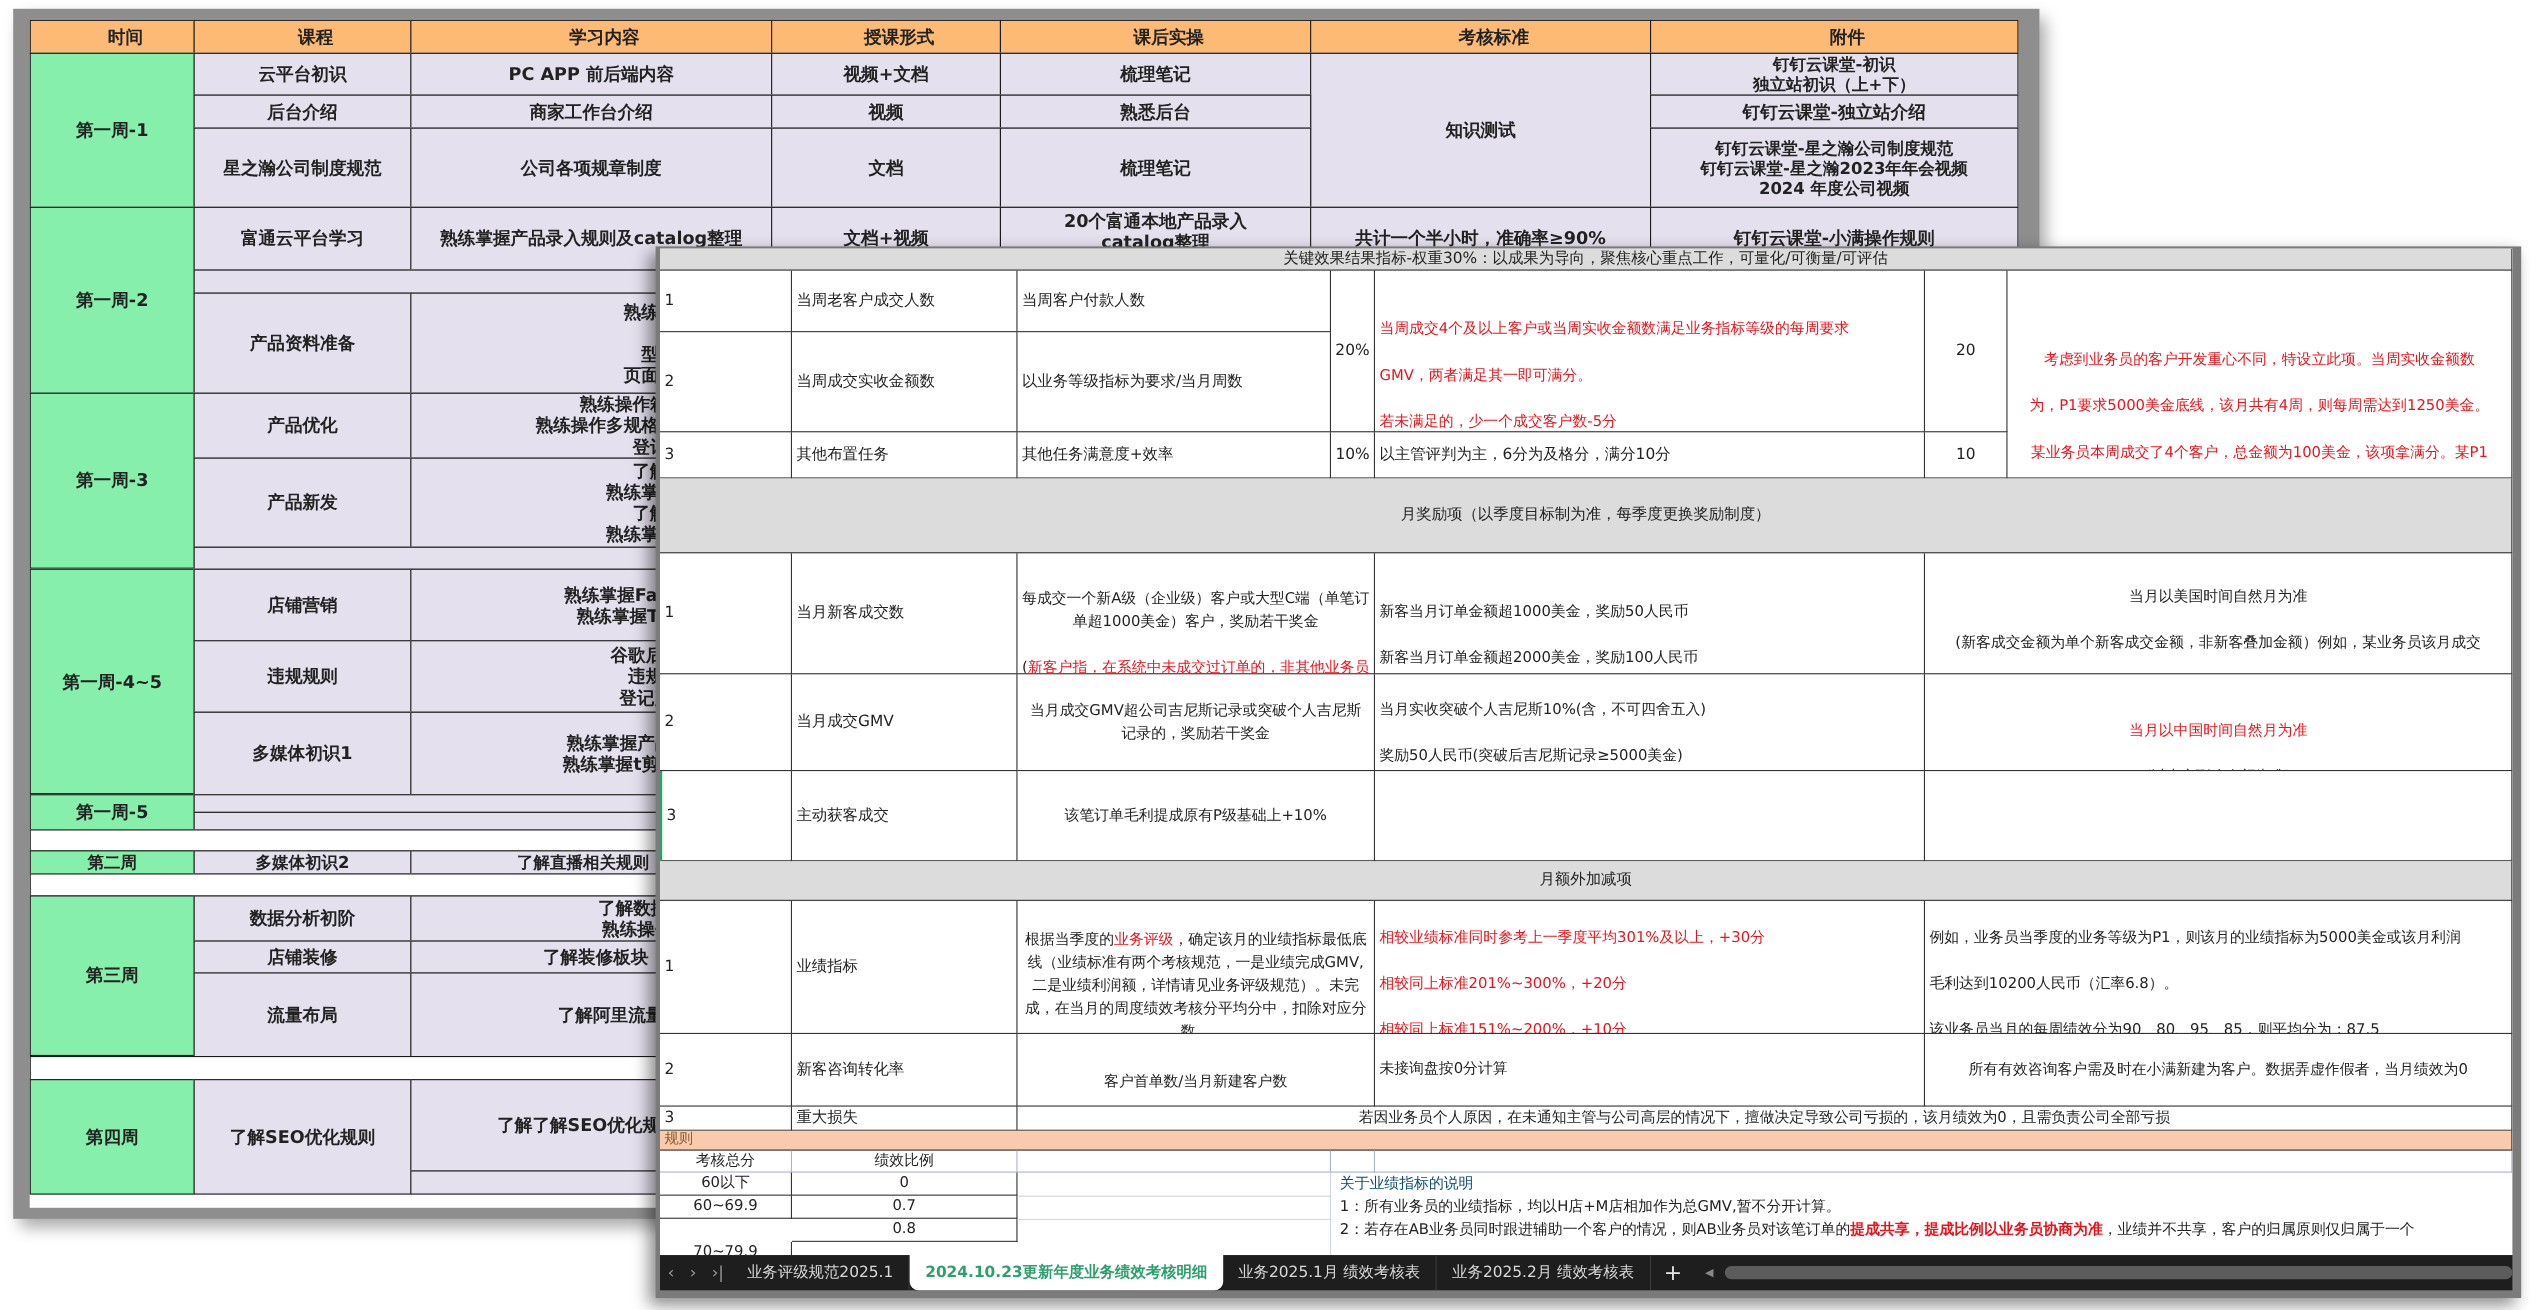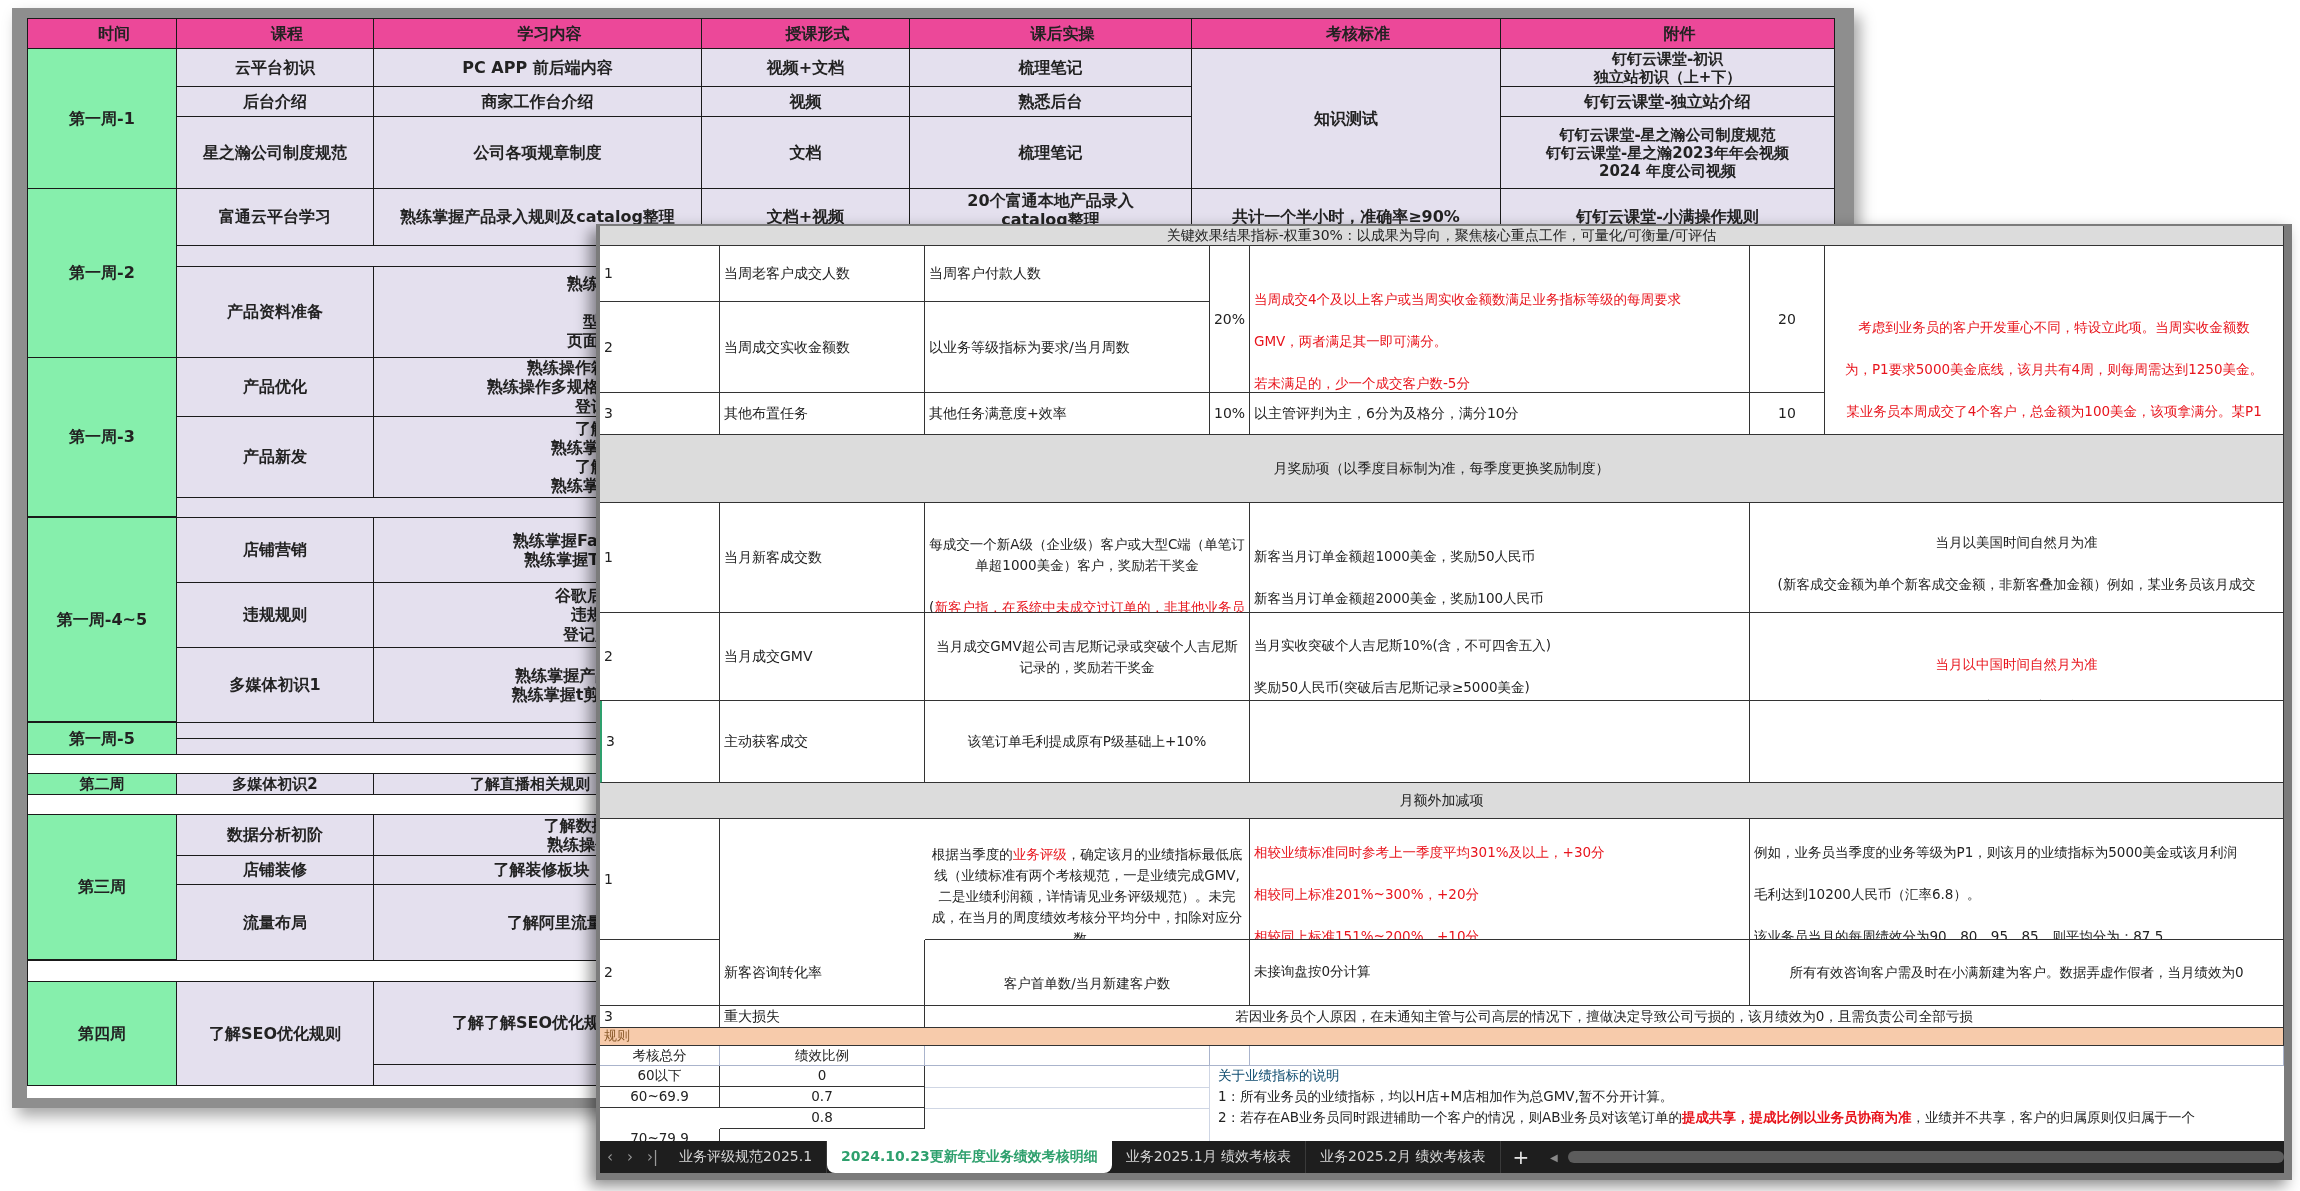--- a/index.html
+++ b/index.html
@@ -2,21 +2,21 @@
 <html><head>
 <meta charset="utf-8">
 <style>
   * { box-sizing: border-box; margin: 0; padding: 0; }
   html, body { width: 2300px; height: 1191px; overflow: hidden; background: #ffffff; font-family: "DejaVu Sans", "Liberation Sans", sans-serif; }
   .abs { position: absolute; }
   
   #win-left { position: absolute; left: 12px; top: 8px; width: 1842px; height: 1100px; background: #8e8e8e; box-shadow: 6px 8px 14px rgba(0,0,0,0.35); }
   #win-left .sheet { position: absolute; left: 15px; top: 10px; width: 1808px; height: 1080px; background: #fff; }
   .lcell { position: absolute; border: 1.5px solid #1a1a1a; display: flex; align-items: center; justify-content: center; text-align: center; font-size: 16px; font-weight: bold; color: #222; line-height: 1.2; white-space: pre-line; overflow: hidden; }
-  .lhdr { background: #ec4899; padding-left: 24px; }
+  .lhdr { background: #fdba74; padding-left: 24px; }
   .ltime { background: #86efac; }
   .lbody { background: #e4e0ee; }
   .lwhite { background: #ffffff; }
   
   #win-right { position: absolute; left: 596px; top: 224px; width: 1696px; height: 956px; background: #7b7b7b; box-shadow: -6px 6px 14px rgba(0,0,0,0.45); }
   #win-right .sheet { position: absolute; left: 4px; top: 2px; width: 1684px; height: 915px; background: #fff; overflow: hidden; }
   .rcell { position: absolute; border-right: 1.5px solid #333; border-bottom: 1.5px solid #333; font-size: 14px; color: #222; display: flex; align-items: center; line-height: 1.45; overflow: hidden; white-space: pre-line; }
   .rcell.c { justify-content: center; text-align: center; }
   .rcell.l { justify-content: flex-start; padding-left: 4px; text-align: left; }
   .rsec { background: #dcdcdc; justify-content: center; }
@@ -211,20 +211,21 @@
 
     <div class="rcell l" style="left:0;top:475px;width:120px;height:82px;border-left:2px solid #2ea06d">3</div>
     <div class="rcell l" style="left:120px;top:475px;width:205px;height:82px">主动获客成交</div>
     <div class="rcell c" style="left:325px;top:475px;width:325px;height:82px;font-size:13.5px">该笔订单毛利提成原有P级基础上+10%</div>
     <div class="rcell l" style="left:650px;top:475px;width:500px;height:82px"></div>
     <div class="rcell c" style="left:1150px;top:475px;width:534px;height:82px"></div>
 
     <div class="rcell rsec" style="left:0;top:557px;width:1684px;height:36px;font-size:14px">月额外加减项</div>
 
     <div class="rcell l" style="left:0;top:593px;width:120px;height:121px">1</div>
+    <div class="rcell l" style="left:120px;top:593px;width:205px;height:121px">业绩指标</div>
     <div class="rcell c" style="left:325px;top:593px;width:325px;height:121px;display:block;padding:4px 4px 0;font-size:13.5px;line-height:21px;text-align:center">
       <span>根据当季度的</span><span class="red">业务评级</span><span>，确定该月的业绩指标最低底线（业绩标准有两个考核规范，一是业绩完成GMV,二是业绩利润额，详情请见业务评级规范）。未完成，在当月的周度绩效考核分平均分中，扣除对应分数。</span>
     </div>
     <div class="rcell l lines" style="left:650px;top:593px;width:500px;height:121px;padding-top:2px;font-size:13.5px;line-height:21px;align-items:flex-start">
       <div class="red">相较业绩标准同时参考上一季度平均301%及以上，+30分</div>
       <div class="red">相较同上标准201%~300%，+20分</div>
       <div class="red">相较同上标准151%~200%，+10分</div>
       
       
       

